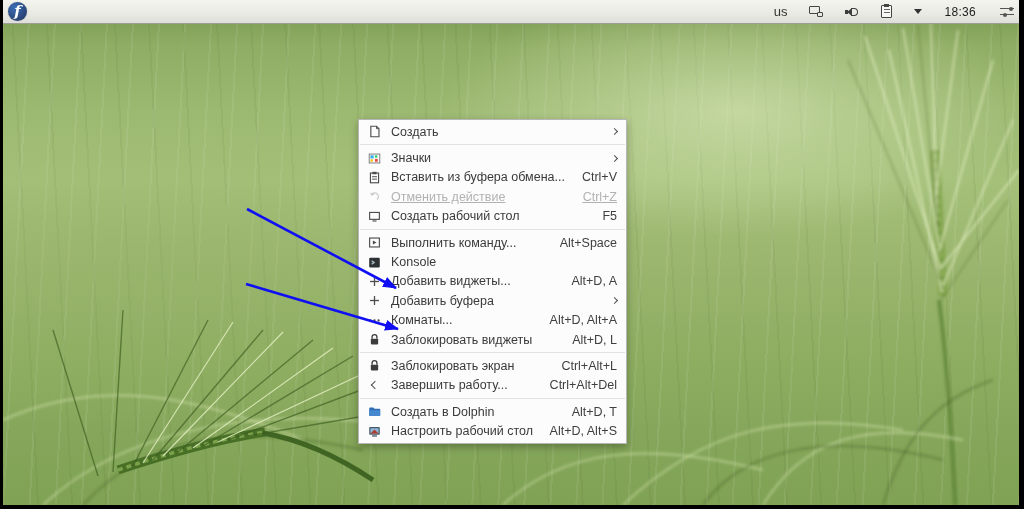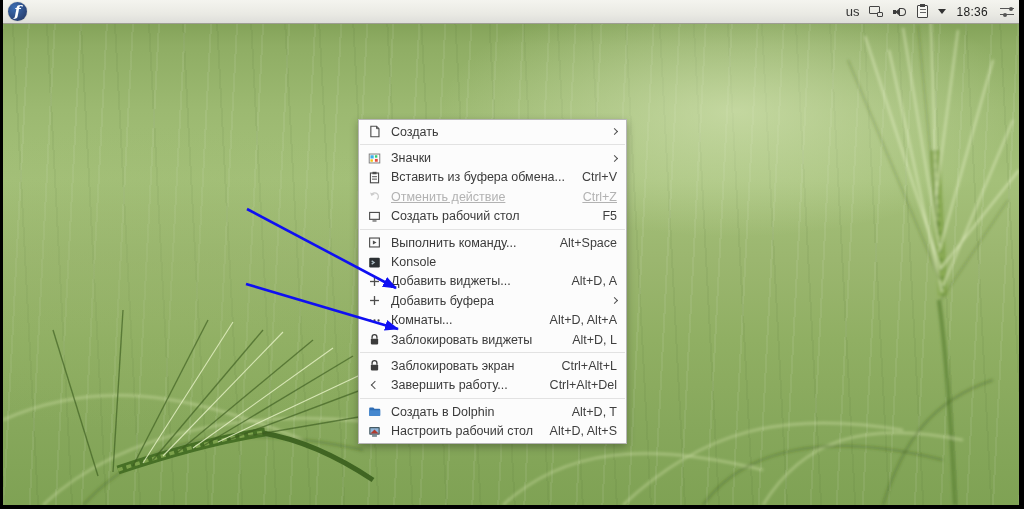--- a/index.html
+++ b/index.html
@@ -17,21 +17,21 @@
                       #9bb66f 260px,#90af63 340px,#86a75b 430px,#7fa254 505px);}
   
   #panel{position:absolute;left:0;top:0;right:0;height:24px;
     background:linear-gradient(180deg,#f4f4ef,#eaeae4 60%,#dededa);
     border-bottom:1px solid #9e9e93;display:flex;align-items:center;z-index:5;}
   .launcher{width:19px;height:19px;border-radius:50%;margin-left:5px;
     background:radial-gradient(circle at 35% 30%,#3c6eb4,#294172 75%);
     color:#fff;display:flex;align-items:center;justify-content:center;
     font-family:"DejaVu Serif",serif;font-style:italic;font-weight:bold;font-size:15px;line-height:1;
     box-shadow:0 0 1px rgba(0,0,0,.5);}
-  #tray{margin-left:auto;display:flex;align-items:center;gap:10px;padding-right:4px;height:100%;}
+  #tray{margin-left:auto;display:flex;align-items:center;gap:22px;padding-right:4px;height:100%;}
   .kbd-layout{font-size:13px;color:#333;}
   .ticon{display:inline-block;position:relative;}
   .dev-icon{width:14px;height:11px;}
   .dev-icon .scr{position:absolute;left:0;top:0;width:11px;height:8px;border:1.4px solid #444;border-radius:1px;}
   .dev-icon .dev2{position:absolute;right:0;bottom:0;width:6px;height:5px;border:1.3px solid #444;background:#e9e9e3;border-radius:1px;}
   .vol-icon{width:14px;height:12px;}
   .vol-icon .cone{position:absolute;left:0;top:2px;width:0;height:0;
     border-top:4px solid transparent;border-bottom:4px solid transparent;border-right:5px solid #3d3d3d;}
   .vol-icon .box{position:absolute;left:0;top:4px;width:3px;height:4px;background:#3d3d3d;}
   .vol-icon .w1{position:absolute;left:6px;top:2px;width:7px;height:8px;border:1.5px solid #3d3d3d;

